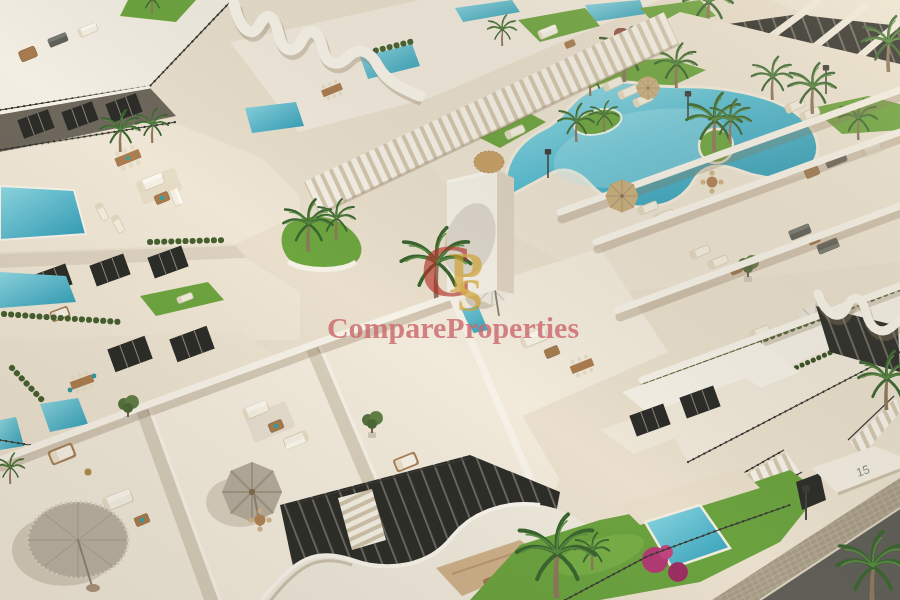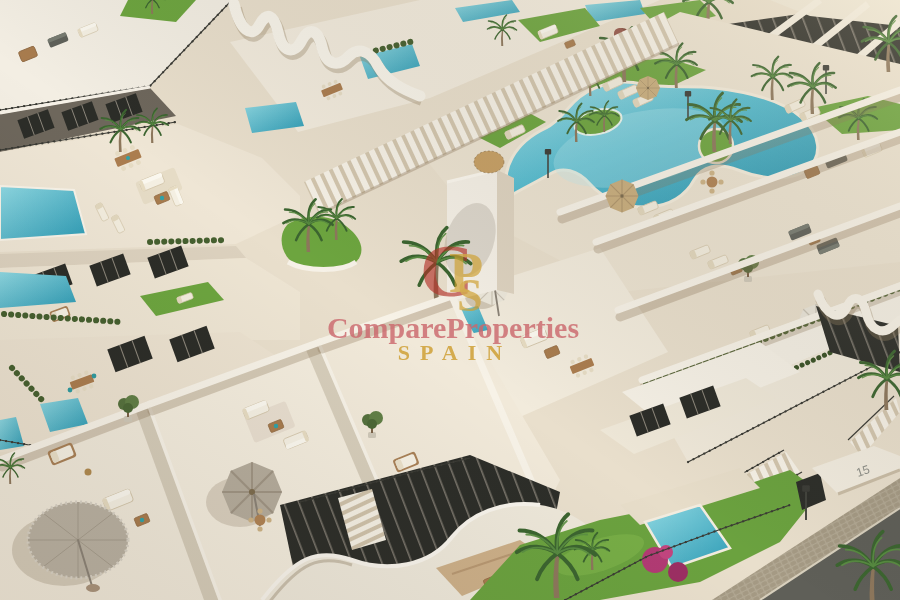--- a/index.html
+++ b/index.html
@@ -478,15 +478,14 @@
   <rect width="900" height="600" fill="url(#sun)"></rect>
 </svg>
 
 <div class="watermark">
   <div class="wm-logo">
     <span class="wm-c">C</span>
     <span class="wm-p">P</span>
     <span class="wm-s">S</span>
   </div>
   <div class="wm-brand">CompareProperties</div>
-  <div class="wm-country">SPAIN</div>
 </div>
 </div>
 
 </body></html>

